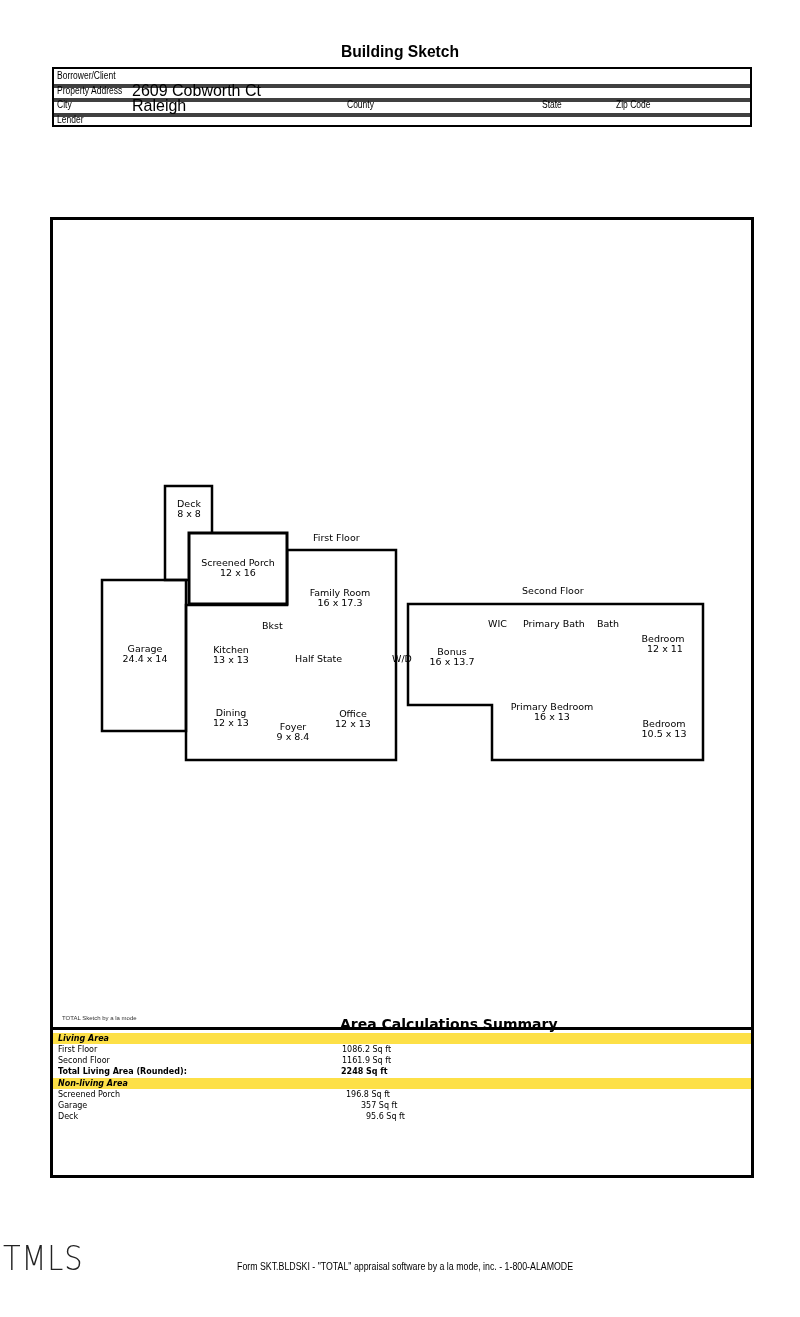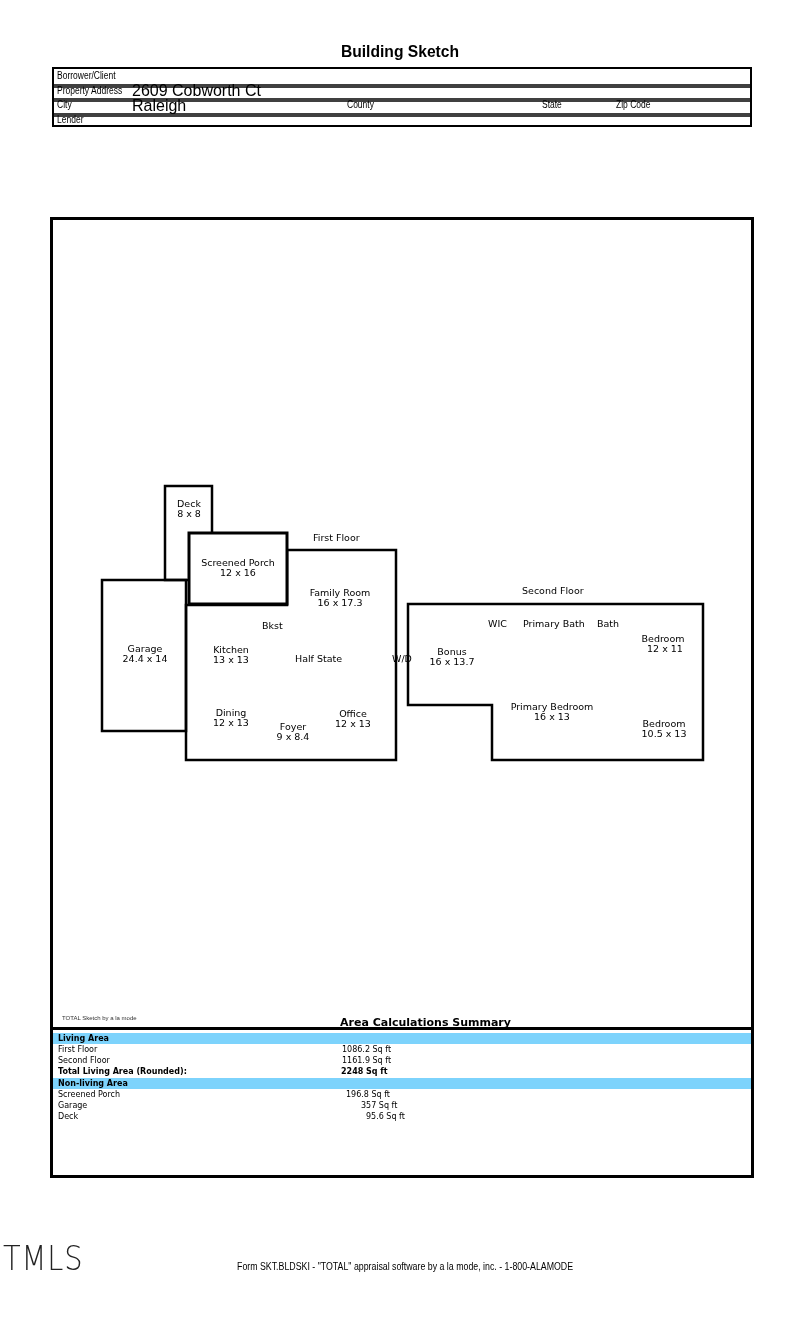--- a/index.html
+++ b/index.html
@@ -7,24 +7,24 @@
   .abs { position: absolute; }
   .title { left: 0; width: 800px; top: 42px; text-align: center; font-weight: bold; font-size: 17px; font-family: "Liberation Sans", sans-serif; transform: scaleX(0.92); }
   .hdr-table { left: 52px; top: 67px; width: 700px; height: 60px; border: 2px solid #000; box-sizing: border-box; }
   .hdr-row { position: absolute; left: 0; right: 0; height: 14.5px; border-bottom: 4px solid #404040; font-size: 10px; line-height: 14px; }
   .hdr-row:last-child { border-bottom: none; }
   .hdr-label { position: absolute; left: 3px; transform: scaleX(0.85); transform-origin: left center; font-size: 10px; }
   .hdr-val { position: absolute; font-size: 16px; }
   .frame { left: 50px; top: 217px; width: 704px; height: 961px; border: 3px solid #000; box-sizing: border-box; }
   .sketch-text { font-family: "DejaVu Sans", sans-serif; font-size: 9.5px; text-align: center; line-height: 10px; white-space: nowrap; }
   .credit { left: 62px; top: 1015px; font-size: 6px; color: #333; }
-  .sum-title { left: 340px; top: 1016px; font-size: 11px; font-weight: bold; font-family: "DejaVu Sans", sans-serif; }
+  .sum-title { left: 340px; top: 1016px; font-size: 14px; font-weight: bold; font-family: "DejaVu Sans", sans-serif; }
   .divider { left: 50px; top: 1027px; width: 704px; height: 3px; background: #000; }
   .sum-row { left: 53px; width: 698px; height: 11px; font-family: "DejaVu Sans", sans-serif; font-size: 8px; line-height: 11px; }
-  .sum-row.band { background: #7dd3fc; }
+  .sum-row.band { background: #fde047; font-style: italic; }
   .sum-row .lbl { position: absolute; left: 5px; }
   .sum-row .val { position: absolute; }
   .sum-row.bold { font-weight: bold; }
   .footer { left: 237px; top: 1261px; font-size: 10px; transform: scaleX(0.88); transform-origin: left center; white-space: nowrap; }
   .logo { left: 3px; top: 1238px; font-size: 34px; font-weight: 100; letter-spacing: 1px; color: #222; font-family: "DejaVu Sans", sans-serif; transform: scaleX(0.85); transform-origin: left center; }
   svg.plan { position: absolute; left: 0; top: 0; }
 </style>
 </head>
 <body>
 

